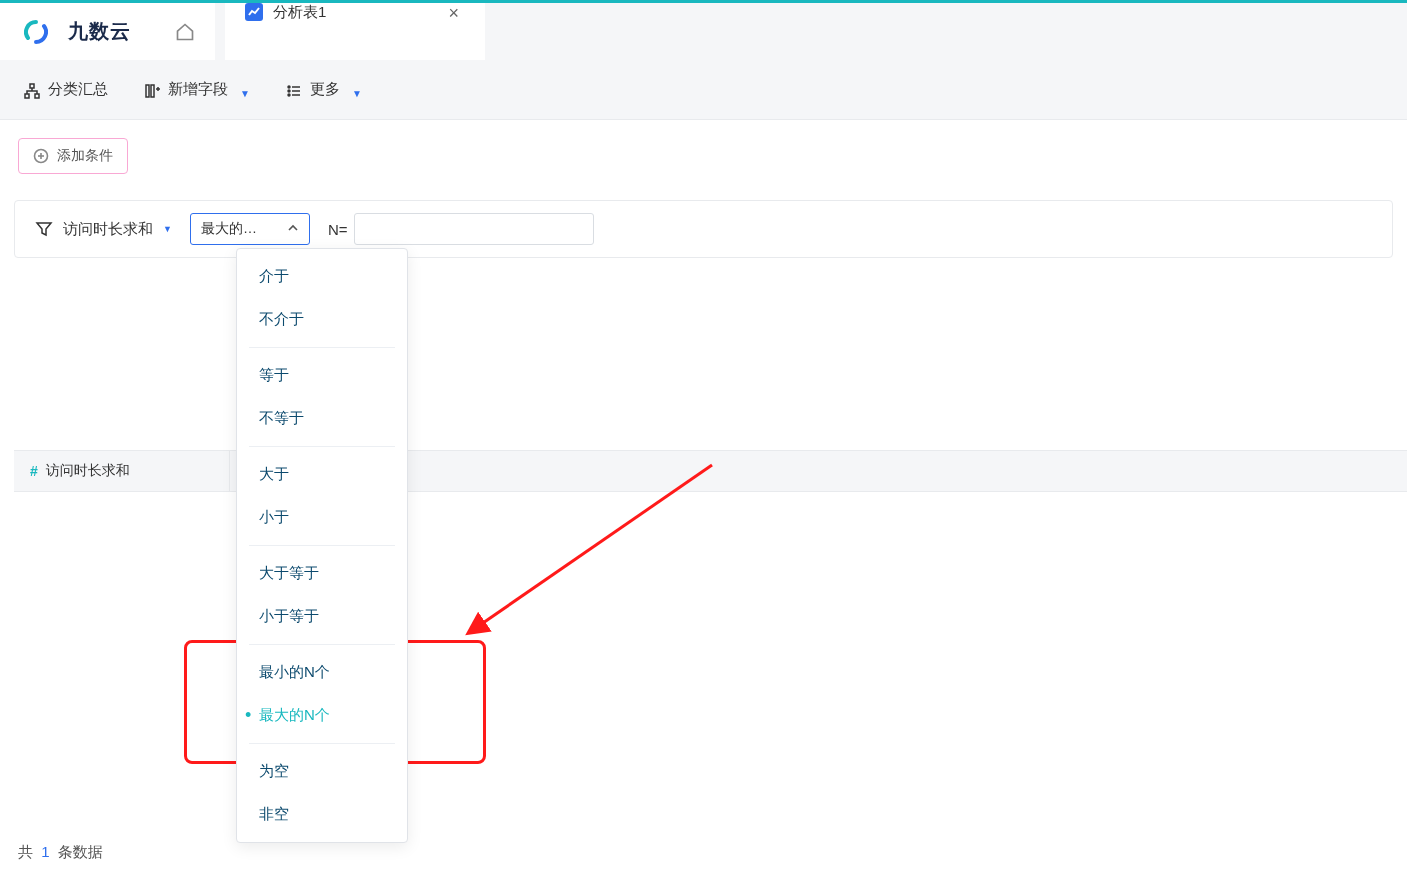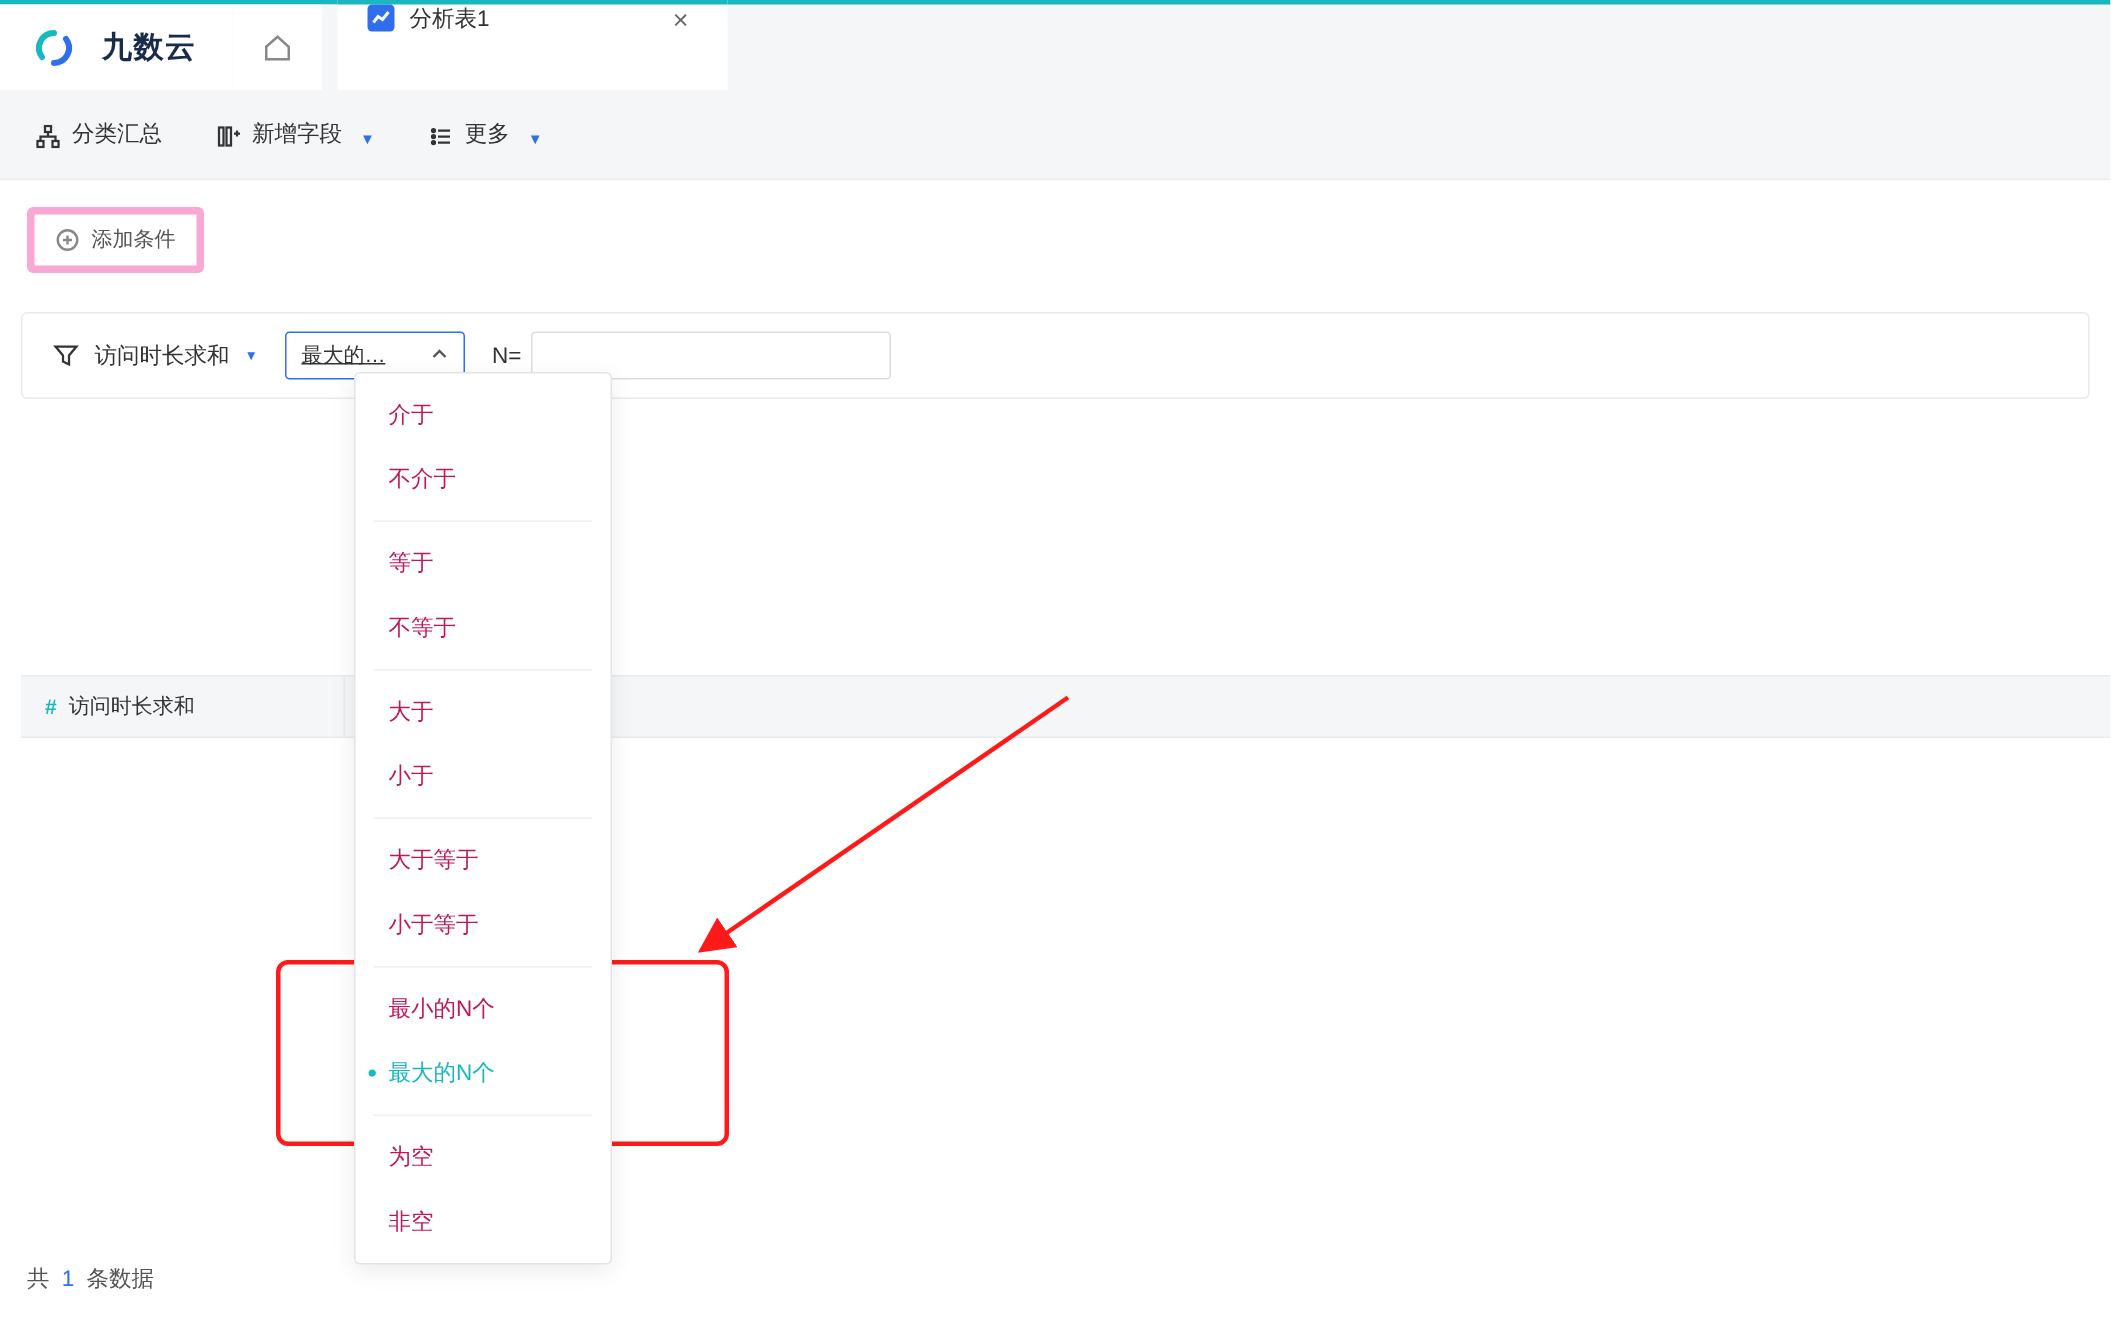--- a/index.html
+++ b/index.html
@@ -105,21 +105,21 @@
     }
 
     
     .chip-row {
       padding: 18px 18px 8px 18px;
     }
     .add-chip {
       display: inline-flex;
       align-items: center;
       gap: 8px;
-      border: 5px solid #f9a8d4;
+      border: 1px solid #f9a8d4;
       border-radius: 4px;
       padding: 8px 14px;
       color: #555;
       cursor: pointer;
       background: #fff;
     }
 
     
     .filter-row {
       margin: 18px 14px 0 14px;
@@ -147,21 +147,20 @@
       display: inline-flex;
       align-items: center;
       justify-content: space-between;
       border: 1px solid #2f6fed;
       border-radius: 3px;
       padding: 6px 10px;
       min-width: 120px;
       cursor: pointer;
       color: #333;
       font-size: 14px;
-      text-decoration: underline;
     }
     .operator-select .chev {
       color: #555;
     }
     .n-eq {
       display: flex;
       align-items: center;
       gap: 6px;
       font-size: 15px;
     }
@@ -190,21 +189,21 @@
       padding: 6px 0;
     }
     .dd-divider {
       height: 1px;
       background: #eceff3;
       margin: 0 12px;
     }
     .dd-item {
       padding: 12px 22px;
       cursor: pointer;
-      color: #be185d;
+      color: #0c4a6e;
       font-size: 15px;
       display: flex;
       align-items: center;
     }
     .dd-item.selected {
       color: #19b8bf;
       position: relative;
     }
     .dd-item.selected::before {
       content: "•";

